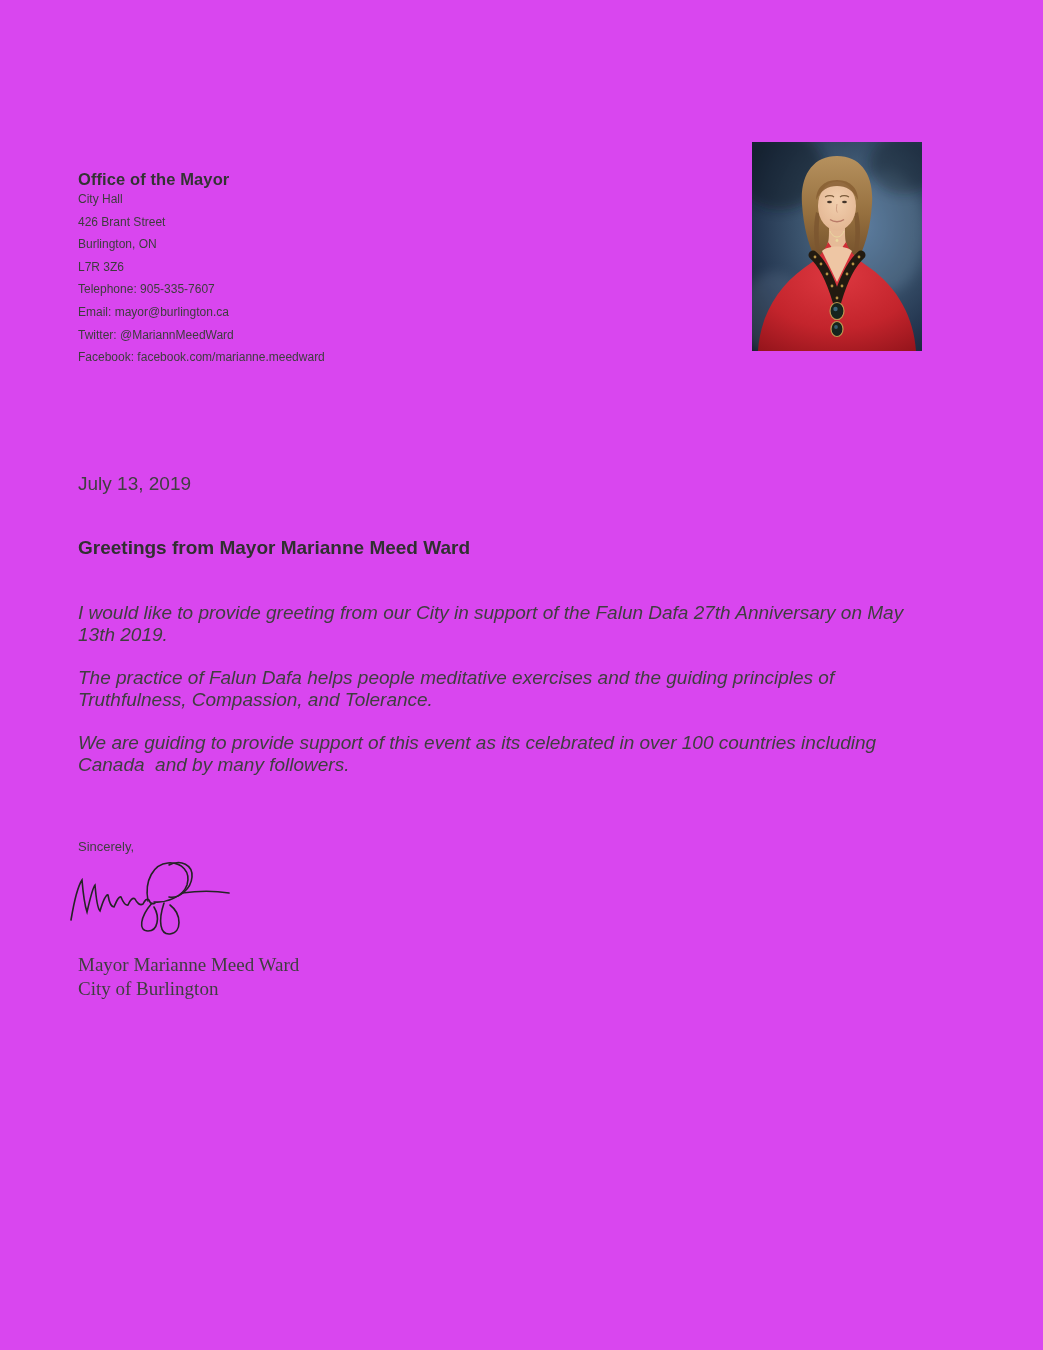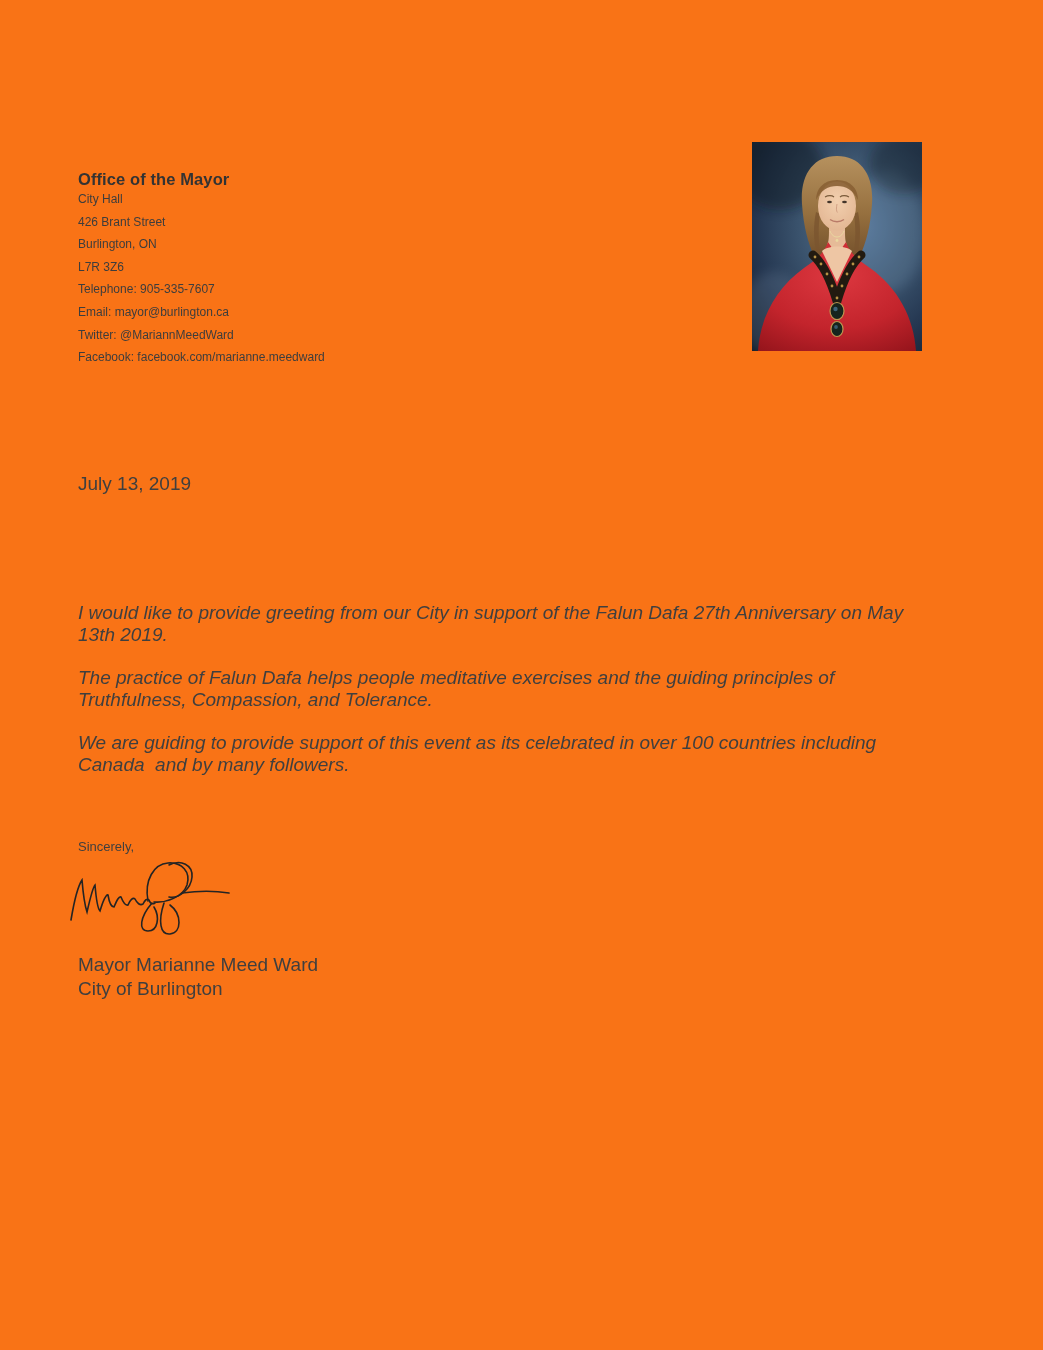--- a/index.html
+++ b/index.html
@@ -1,19 +1,19 @@
 <!DOCTYPE html>
 <html><head>
 <meta charset="utf-8">
 <style>
   html,body{margin:0;padding:0;background:#888;}
   .page{
     position:relative;
     width:1043px;height:1350px;
-    background:#f97316;
+    background:#d946ef;
     font-family:"Liberation Sans", sans-serif;
     overflow:hidden;
   }
   .abs{position:absolute;}
   .lh-title{
     left:78px;top:170px;
     font-size:16.5px;font-weight:bold;color:#333333;
     letter-spacing:0.1px;
   }
   .lh-address{
@@ -43,21 +43,21 @@
   .closing{
     left:78px;top:839px;
     font-size:13px;color:#3f3f3f;
   }
   .signature{
     left:64px;top:856px;width:175px;height:90px;
     display:block;
   }
   .signoff{
     left:78px;top:953px;
-    font-size:19px;line-height:23.5px;color:#3f3f3f;
+    font-size:19px;line-height:23.5px;color:#3f3f3f;font-family:Liberation Serif, serif;
   }
 </style>
 </head>
 <body>
 
 <div class="page">
 
   <div class="abs lh-title">Office of the Mayor</div>
 
   <div class="abs lh-address">
@@ -141,20 +141,21 @@
       <circle cx="107" cy="115" r="1.4"></circle>
     </g>
     <ellipse cx="85" cy="169" rx="7" ry="8.5" fill="#16241d" stroke="#bb9750" stroke-width="1.2"></ellipse>
     <circle cx="83.5" cy="167" r="2.2" fill="#4a7a9a" opacity="0.75"></circle>
     <ellipse cx="85" cy="187" rx="6" ry="7.5" fill="#16241d" stroke="#bb9750" stroke-width="1.2"></ellipse>
     <circle cx="84" cy="185" r="1.9" fill="#4a7a9a" opacity="0.65"></circle>
   </svg>
 
   <div class="abs date">July 13, 2019</div>
 
+  <div class="abs subject">Greetings from Mayor Marianne Meed Ward</div>
 
   <div class="abs para p1">
     <div class="line">I would like to provide greeting from our City in support of the Falun Dafa 27th Anniversary on May</div>
     <div class="line">13th 2019.</div>
   </div>
 
   <div class="abs para p2">
     <div class="line">The practice of Falun Dafa helps people meditative exercises and the guiding principles of</div>
     <div class="line">Truthfulness, Compassion, and Tolerance.</div>
   </div>

